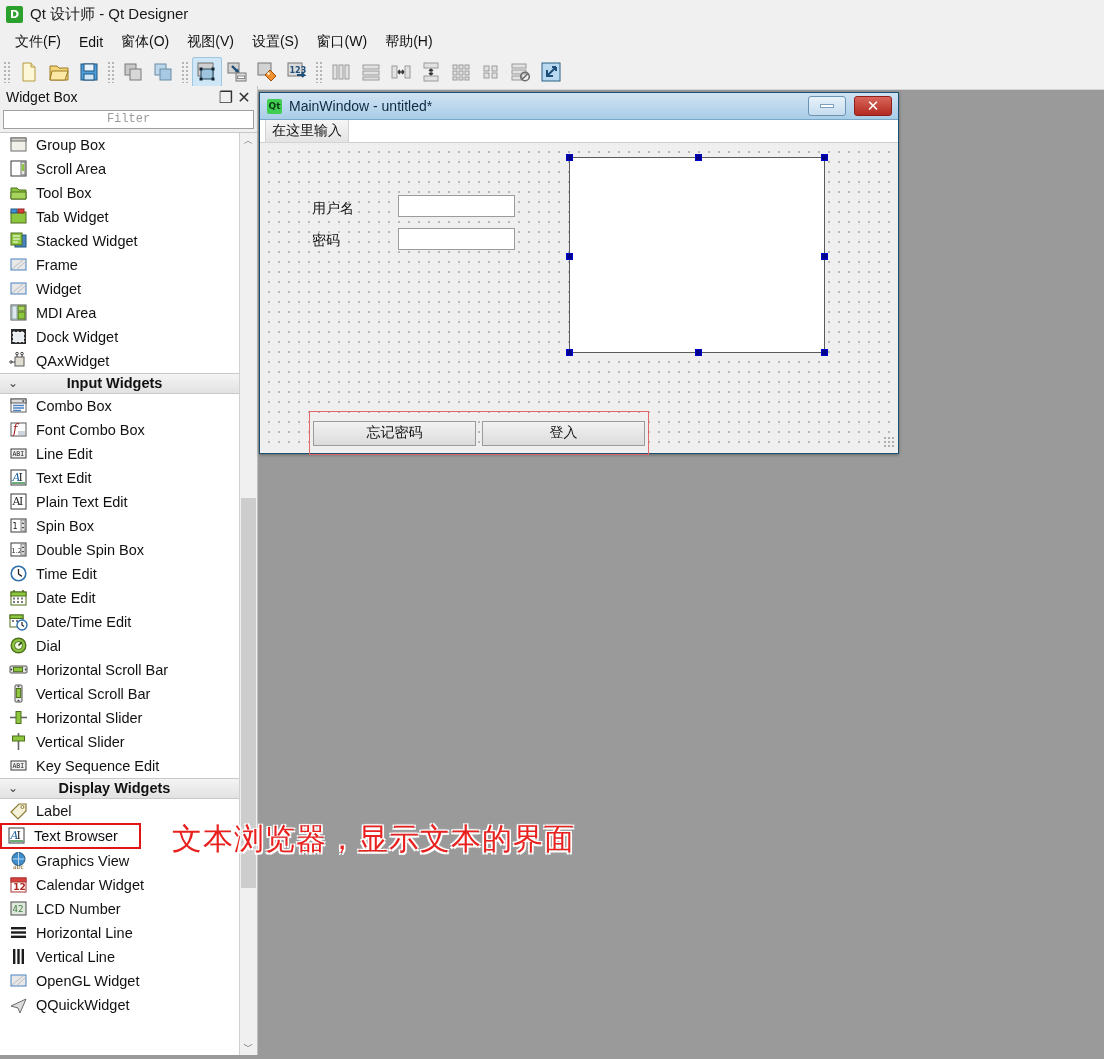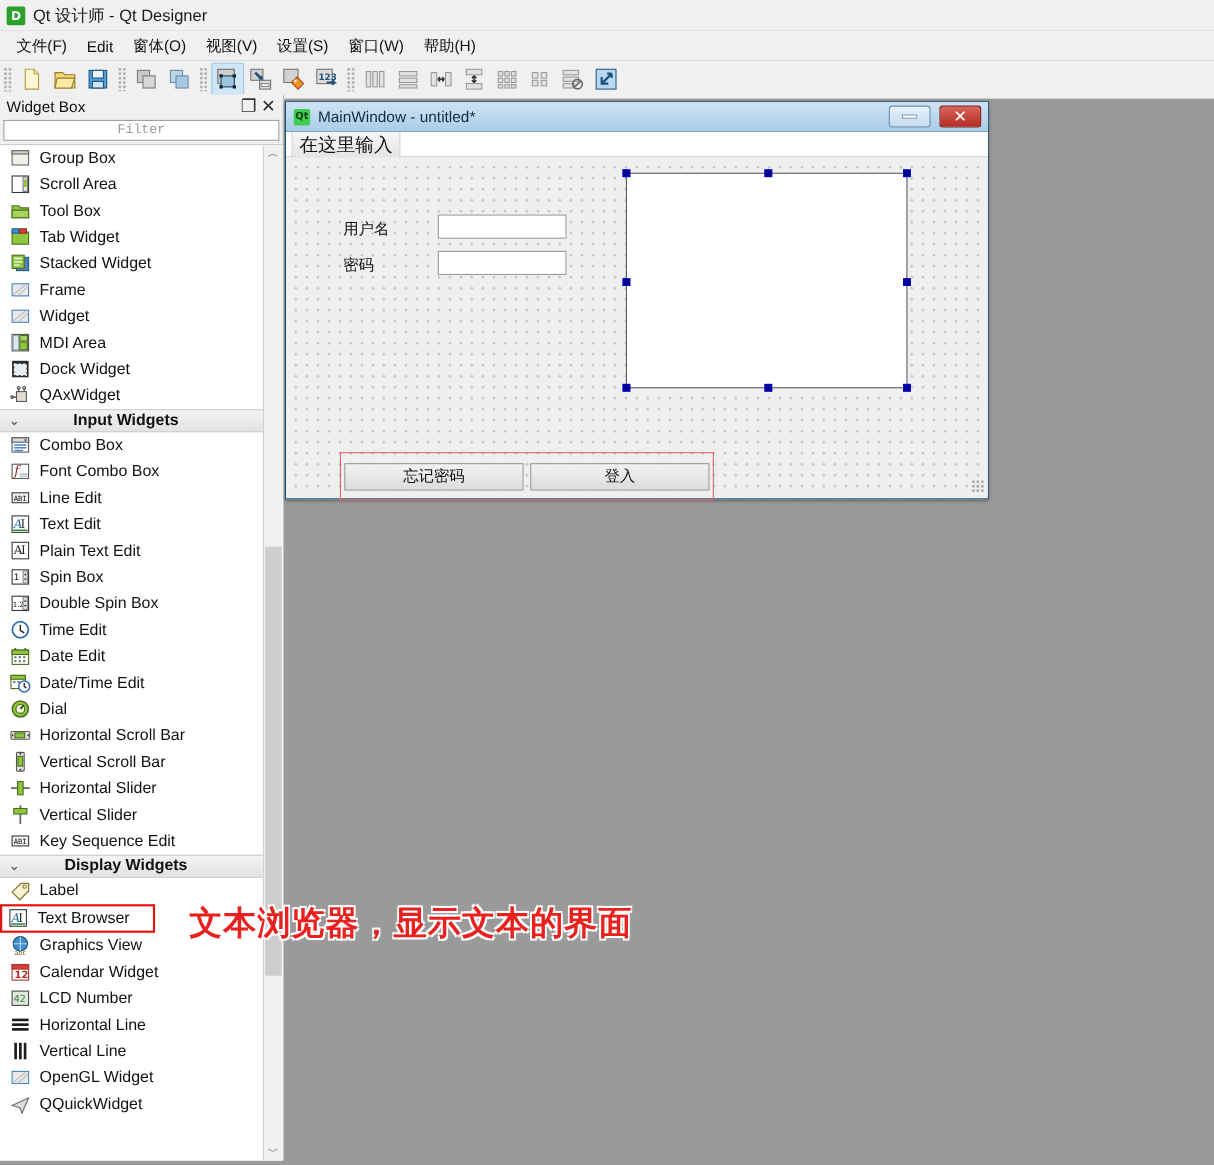--- a/index.html
+++ b/index.html
@@ -220,21 +220,21 @@
     font-family: "DejaVu Sans", sans-serif;
   }
 
   #form-menubar {
     height: 23px; background: #fff;
     border-bottom: 1px solid #cfcfcf;
     display: flex; align-items: center;
     padding-left: 5px;
   }
   #form-menubar .fm-item {
-    font-size: 17px; color: #111;
+    font-size: 14px; color: #111;
     padding: 2px 6px;
     background: linear-gradient(#f6f6f6, #e4e4e4);
     border: 1px solid #d3d3d3;
   }
 
   #form-canvas {
     position: relative;
     height: 308px;
     background-color: #efefef;
     background-image: radial-gradient(#b9b9b9 0.9px, transparent 1px);
@@ -284,21 +284,21 @@
     position: absolute; right: 3px; bottom: 3px;
     width: 12px; height: 12px;
     background-image: radial-gradient(#b0b0b0 45%, transparent 46%);
     background-size: 4px 4px;
   }
 
   
   #annotation {
     position: absolute;
     left: 172px; top: 819px;
-    font-size: 30px; font-weight: bold;
+    font-size: 30px; font-weight: normal;
     color: #e8211f;
     letter-spacing: 1px;
     white-space: nowrap;
     text-shadow:
       -1.5px -1.5px 0 #fff, 1.5px -1.5px 0 #fff,
       -1.5px  1.5px 0 #fff, 1.5px  1.5px 0 #fff,
       0 0 3px #fff;
     font-family: "DejaVu Sans", sans-serif;
   }
 </style>

